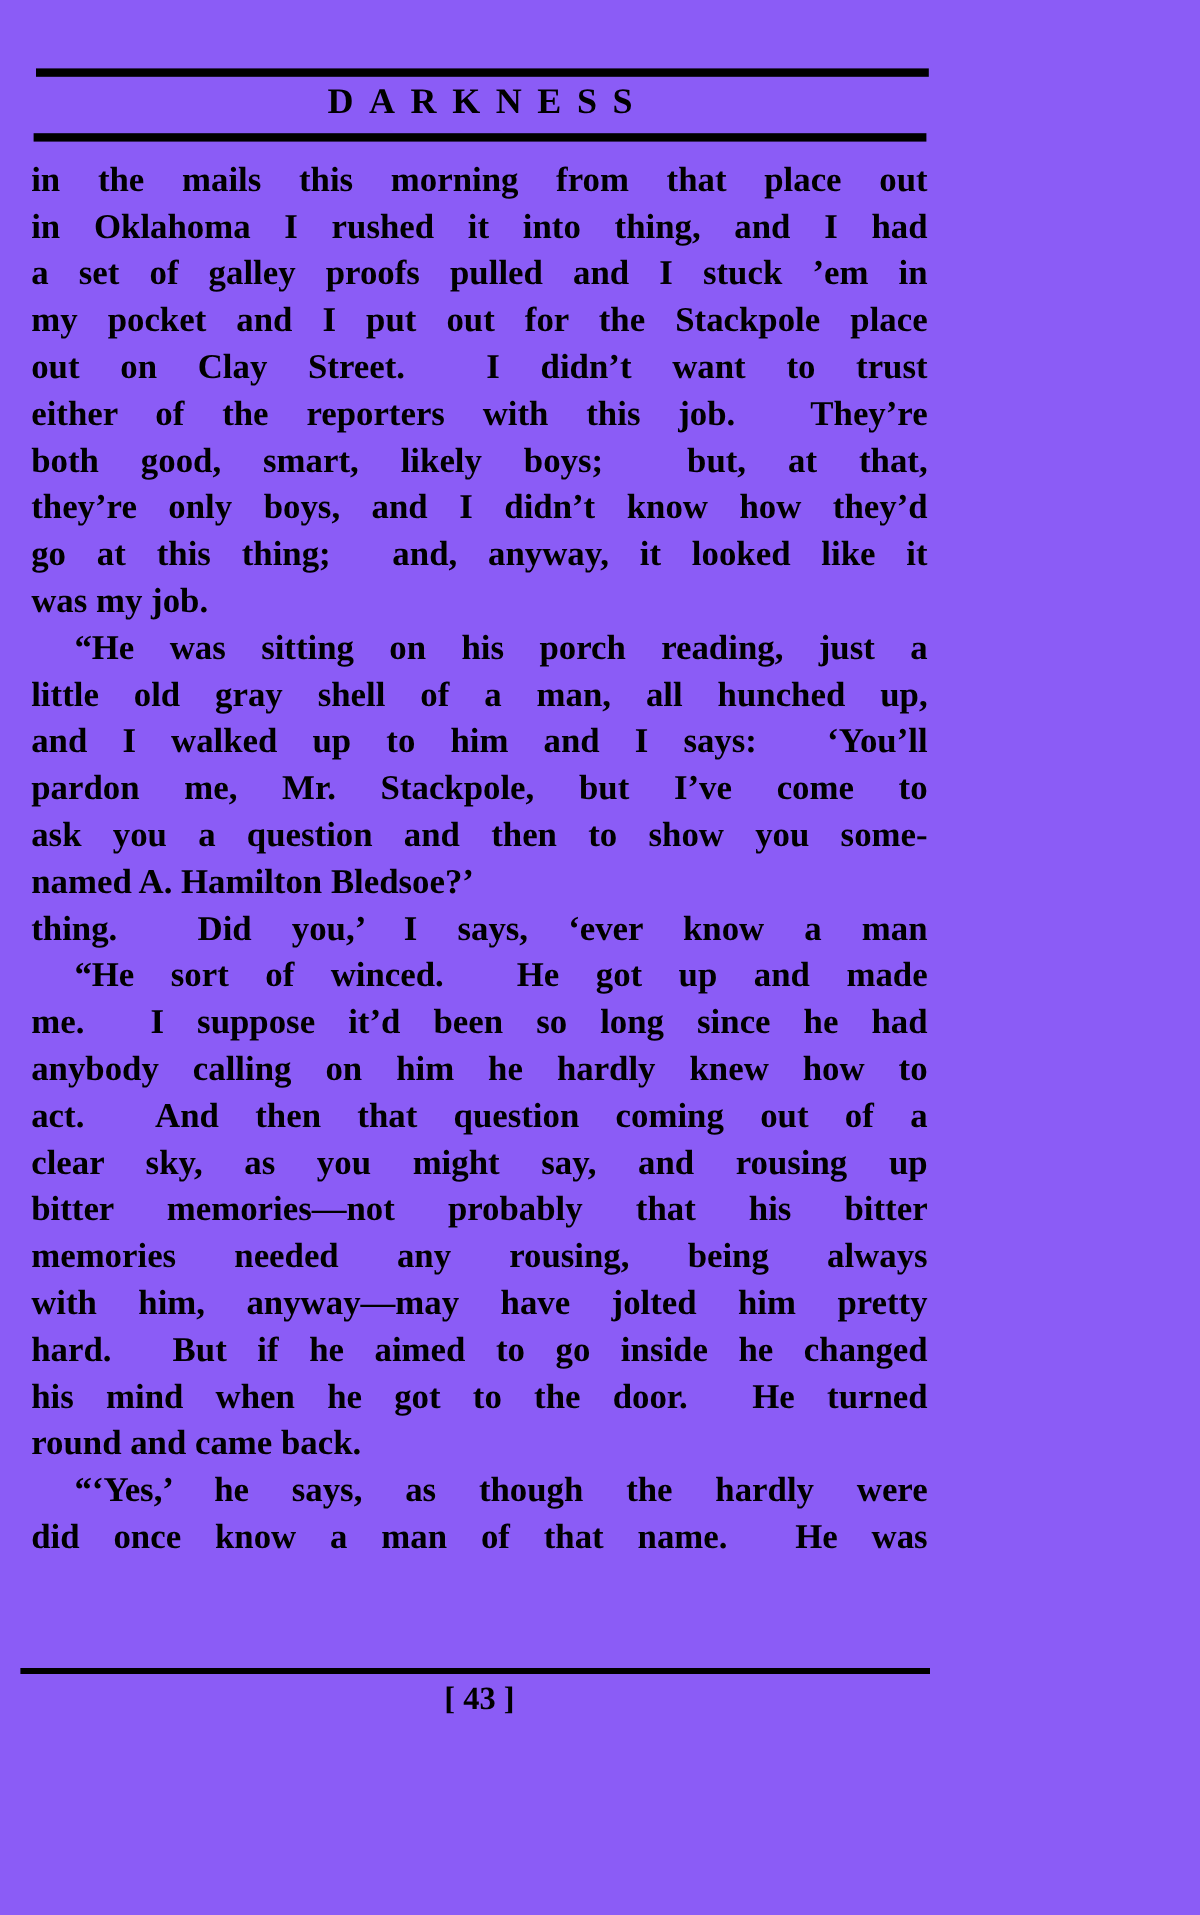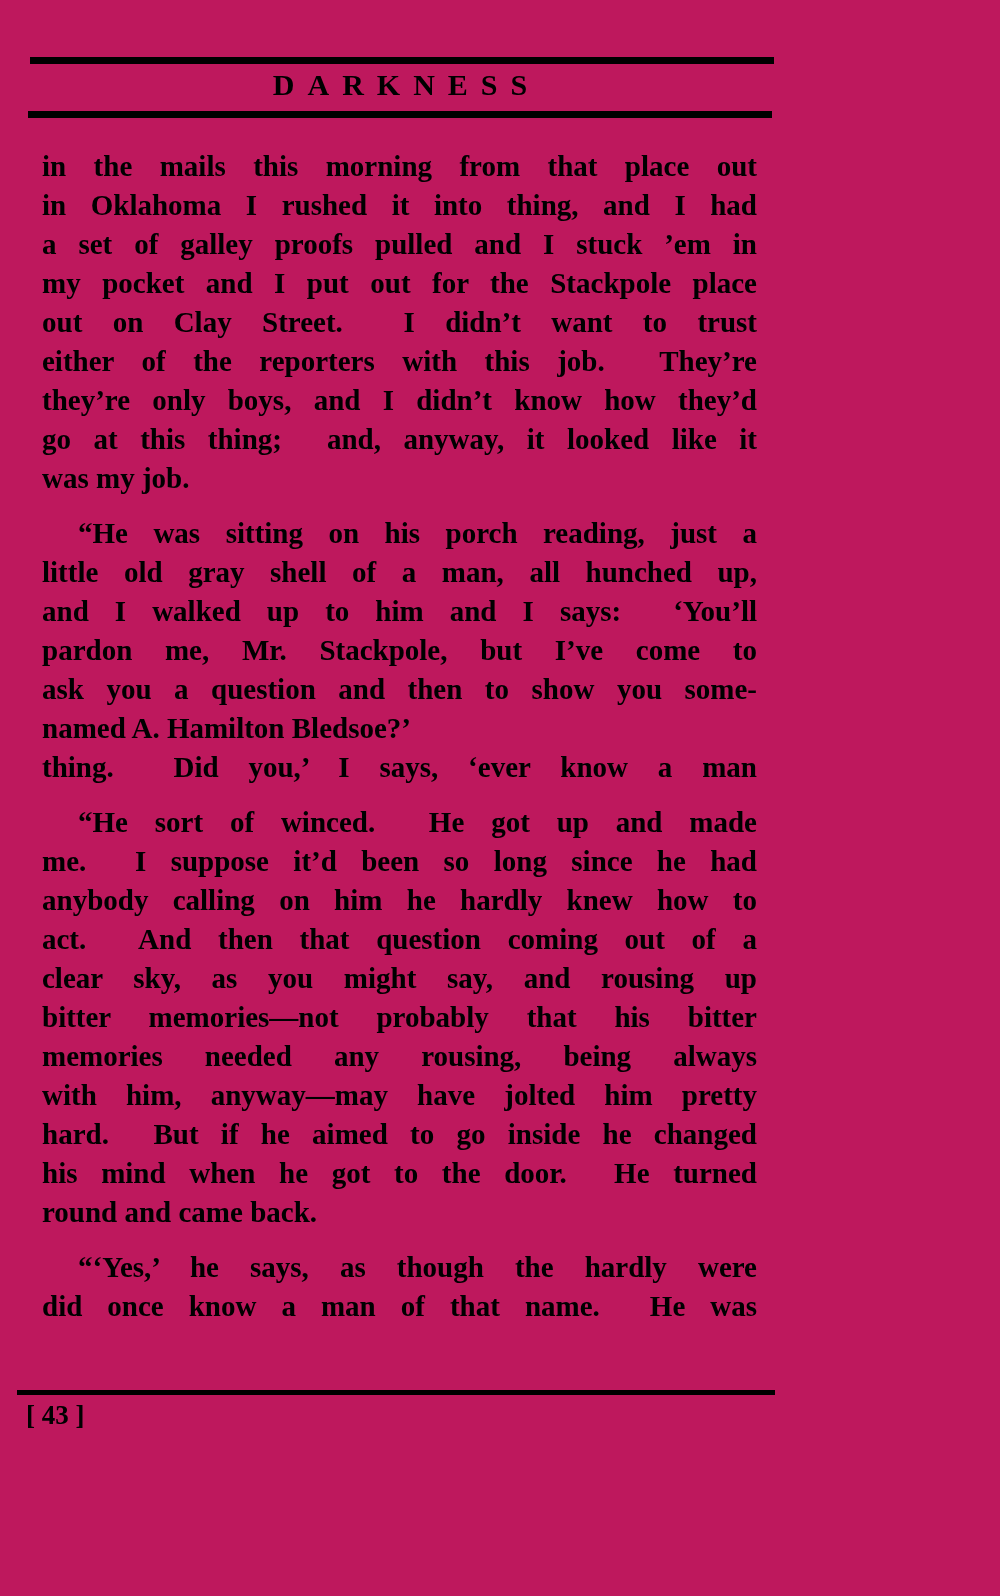--- a/index.html
+++ b/index.html
@@ -11,21 +11,21 @@
     width: 1000px;
     height: 1596px;
     position: relative;
     overflow: hidden;
     font-family: "Liberation Serif", serif;
     color: #000000;
   }
   .page {
     position: absolute;
     inset: 0;
-    background: #be185d;
+    background: #8b5cf6;
   }
   .rule {
     position: absolute;
     background: #000000;
   }
   .rule-header-top {
     left: 30px;
     top: 57px;
     width: 744px;
     height: 7px;
@@ -55,21 +55,21 @@
     text-indent: 13px; 
     white-space: nowrap;
   }
   .body-text {
     position: absolute;
     left: 26px;
     top: 131px;
     width: 747px;
   }
   .paragraph {
-    margin: 16px;
+    margin: 0;
     padding: 0;
   }
   .line {
     font-size: 29px;
     font-weight: 700;
     line-height: 39px;
     height: 39px;
     text-align: justify;
     text-align-last: justify;
     white-space: normal;
@@ -79,20 +79,21 @@
     text-align-last: left;
   }
   .line.indent {
     text-indent: 36px;
   }
   .page-number {
     position: absolute;
     left: 26px;
     top: 1397px;
     width: 747px;
+    text-align: center;
     font-size: 27px;
     font-weight: 700;
     line-height: 36px;
   }
 </style>
 </head>
 <body>
 
 <div class="page">
 
@@ -102,20 +103,21 @@
 
   <main class="body-text">
 
     <section class="paragraph">
       <div class="line">in the mails this morning from that place out</div>
       <div class="line">in Oklahoma I rushed it into thing, and I had</div>
       <div class="line">a set of galley proofs pulled and I stuck ’em in</div>
       <div class="line">my pocket and I put out for the Stackpole place</div>
       <div class="line">out on Clay Street.&nbsp; I didn’t want to trust</div>
       <div class="line">either of the reporters with this job.&nbsp; They’re</div>
+      <div class="line">both good, smart, likely boys;&nbsp; but, at that,</div>
       <div class="line">they’re only boys, and I didn’t know how they’d</div>
       <div class="line">go at this thing;&nbsp; and, anyway, it looked like it</div>
       <div class="line endpara">was my job.</div>
     </section>
 
     <section class="paragraph">
       <div class="line indent">“He was sitting on his porch reading, just a</div>
       <div class="line">little old gray shell of a man, all hunched up,</div>
       <div class="line">and I walked up to him and I says:&nbsp; ‘You’ll</div>
       <div class="line">pardon me, Mr. Stackpole, but I’ve come to</div>

